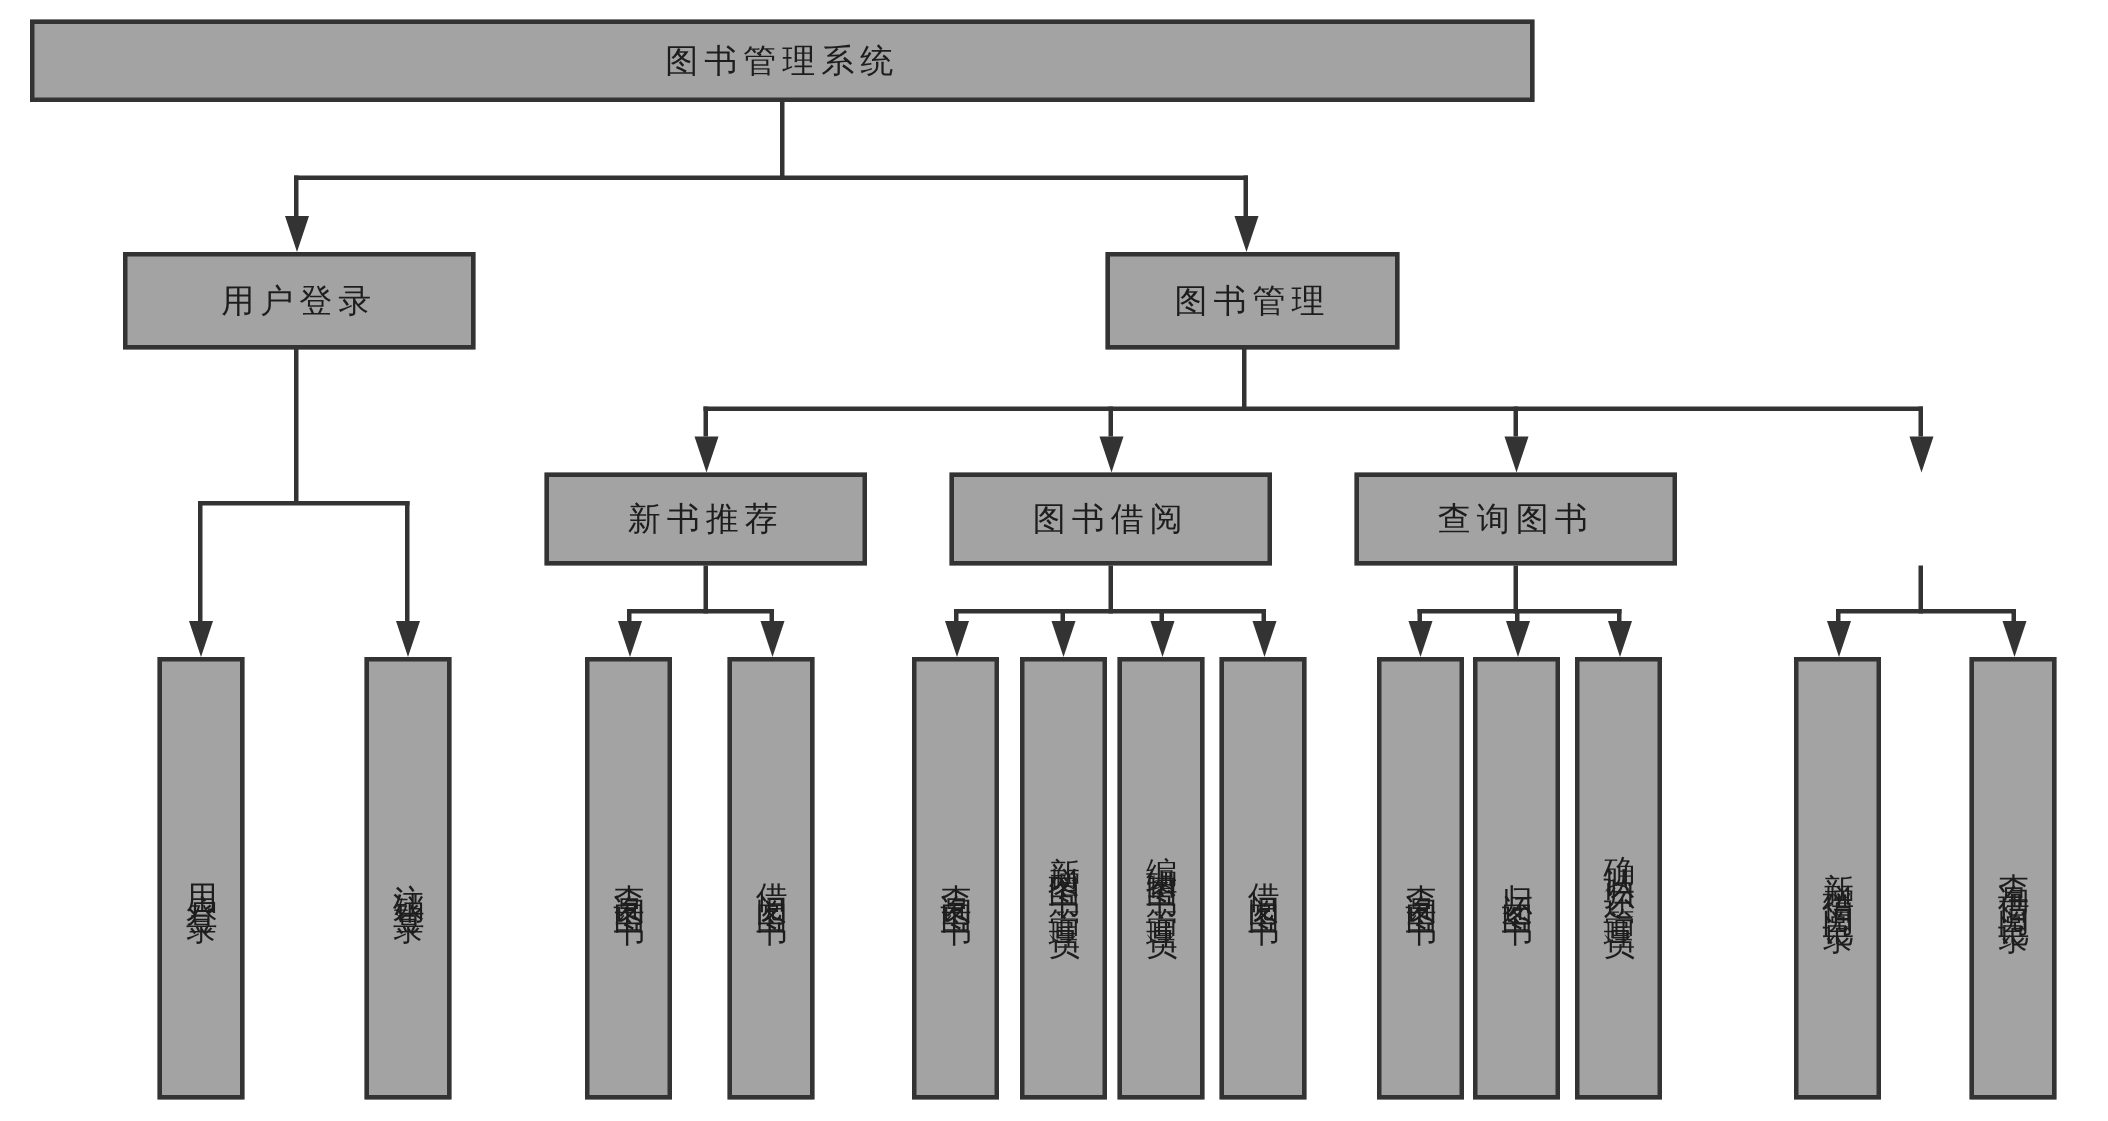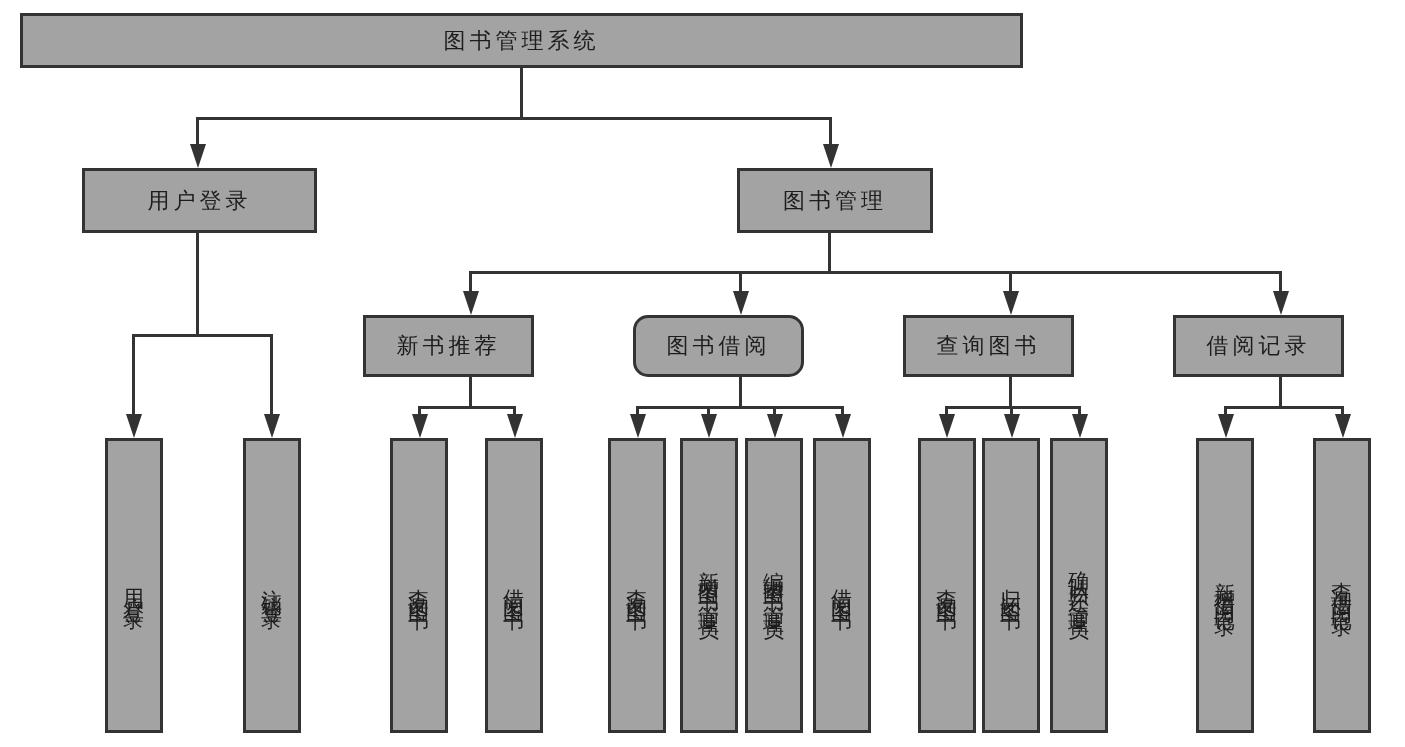--- a/index.html
+++ b/index.html
@@ -16,21 +16,21 @@
   .node{
     position:absolute;
     border:3px solid var(--line);
     background:#a3a3a3;
     display:flex;align-items:center;justify-content:center;
     color:var(--text);
   }
   .h-node{font-size:22px;letter-spacing:4px;}
   .title-node{left:20px;top:13px;width:1003px;height:55px;}
   .l2-node{top:168px;height:65px;}
-  .l3-node{top:315px;width:171px;height:62px;}
+  .l3-node{top:315px;width:215px;height:62px;}
   .leaf{top:438px;width:58px;height:295px;}
   .vtext{
     writing-mode:vertical-rl;
     font-size:21px;
     letter-spacing:7px;
     line-height:1;
     white-space:nowrap;
   }
   .hl,.vl{position:absolute;background:var(--line);}
   .hl{height:3px;}
@@ -60,28 +60,25 @@
   <div class="node l2-node h-node" style="left:82px;width:235px;">
     <span>用户登录</span>
   </div>
   <div class="node l2-node h-node" style="left:713px;width:196px;margin-left:24px;">
     <span>图书管理</span>
   </div>
 
   <div class="node l3-node h-node" style="left:363px;">
     <span>新书推荐</span>
   </div>
-  <div class="node l3-node h-node" style="left:633px;border-radius:15px;">
+  <div class="node l3-node h-node" style="left:633px;">
     <span>图书借阅</span>
   </div>
   <div class="node l3-node h-node" style="left:903px;">
     <span>查询图书</span>
-  </div>
-  <div class="node l3-node h-node" style="left:1173px;">
-    <span>借阅记录</span>
   </div>
 
   <div class="node leaf" style="left:105px;">
     <span class="vtext">用户登录</span>
   </div>
   <div class="node leaf" style="left:243px;">
     <span class="vtext">注销登录</span>
   </div>
   <div class="node leaf" style="left:390px;">
     <span class="vtext">查询图书</span>

